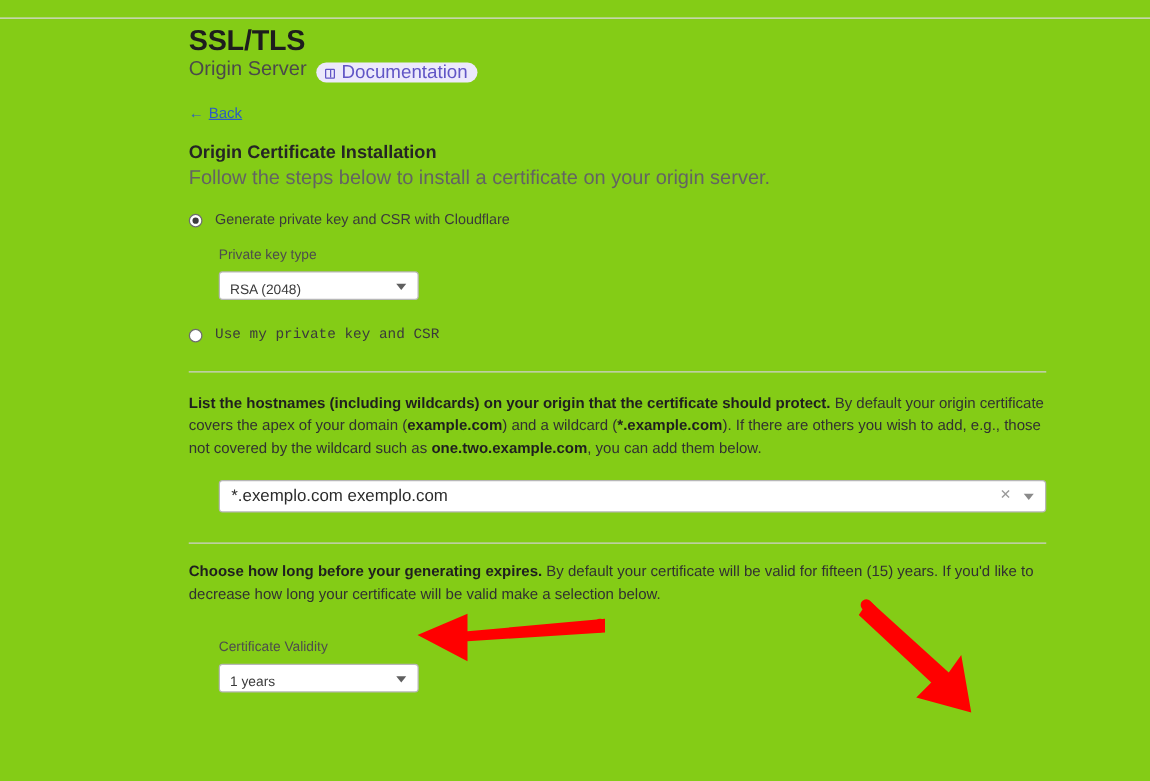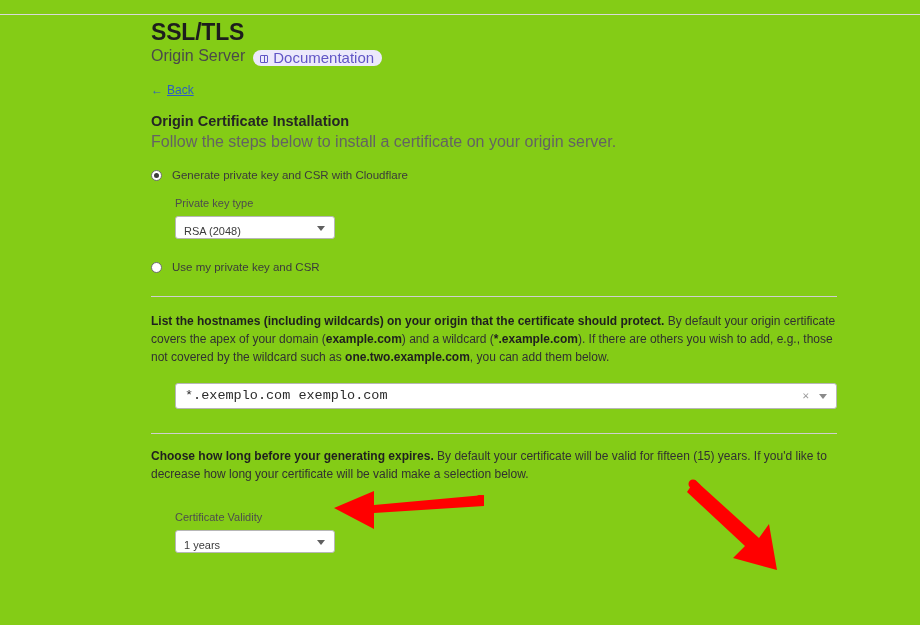--- a/index.html
+++ b/index.html
@@ -199,21 +199,20 @@
     position: relative;
     width: 662px;
     height: 26px;
     border: 1px solid #b7b7b7;
     border-radius: 3px;
     background: #ffffff;
     display: flex;
     align-items: center;
     padding: 0 44px 0 9px;
     cursor: text;
-    font-family: Liberation Mono, monospace;
   }
   .host-input .value {
     font-size: 13.5px;
     color: #2b2b2b;
     line-height: 16px;
     white-space: nowrap;
     overflow: hidden;
   }
   .host-clear {
     position: absolute;
@@ -283,21 +282,21 @@
       </div>
 
       <div class="field">
         <label class="field-label">Private key type</label>
         <div class="select-box">
           <span class="val">RSA (2048)</span>
           <span class="caret"></span>
         </div>
       </div>
 
-      <div class="radio-row" style="margin-top:21px;">
+      <div class="radio-row" style="margin-top:21px;font-family:Liberation Mono, monospace;">
         <span class="radio"></span>
         <span class="radio-label">Use my private key and CSR</span>
       </div>
     </div>
 
     
     <hr class="divider" style="margin-top:22px;">
 
     
     <p class="para" style="margin-top:15px;"><b>List the hostnames (including wildcards) on your origin that the certificate should protect.</b><span> By default your origin certificate covers the apex of your domain (</span><b>example.com</b><span>) and a wildcard (</span><b>*.example.com</b><span>). If there are others you wish to add, e.g., those not covered by the wildcard such as </span><b>one.two.example.com</b><span>, you can add them below.</span></p>

